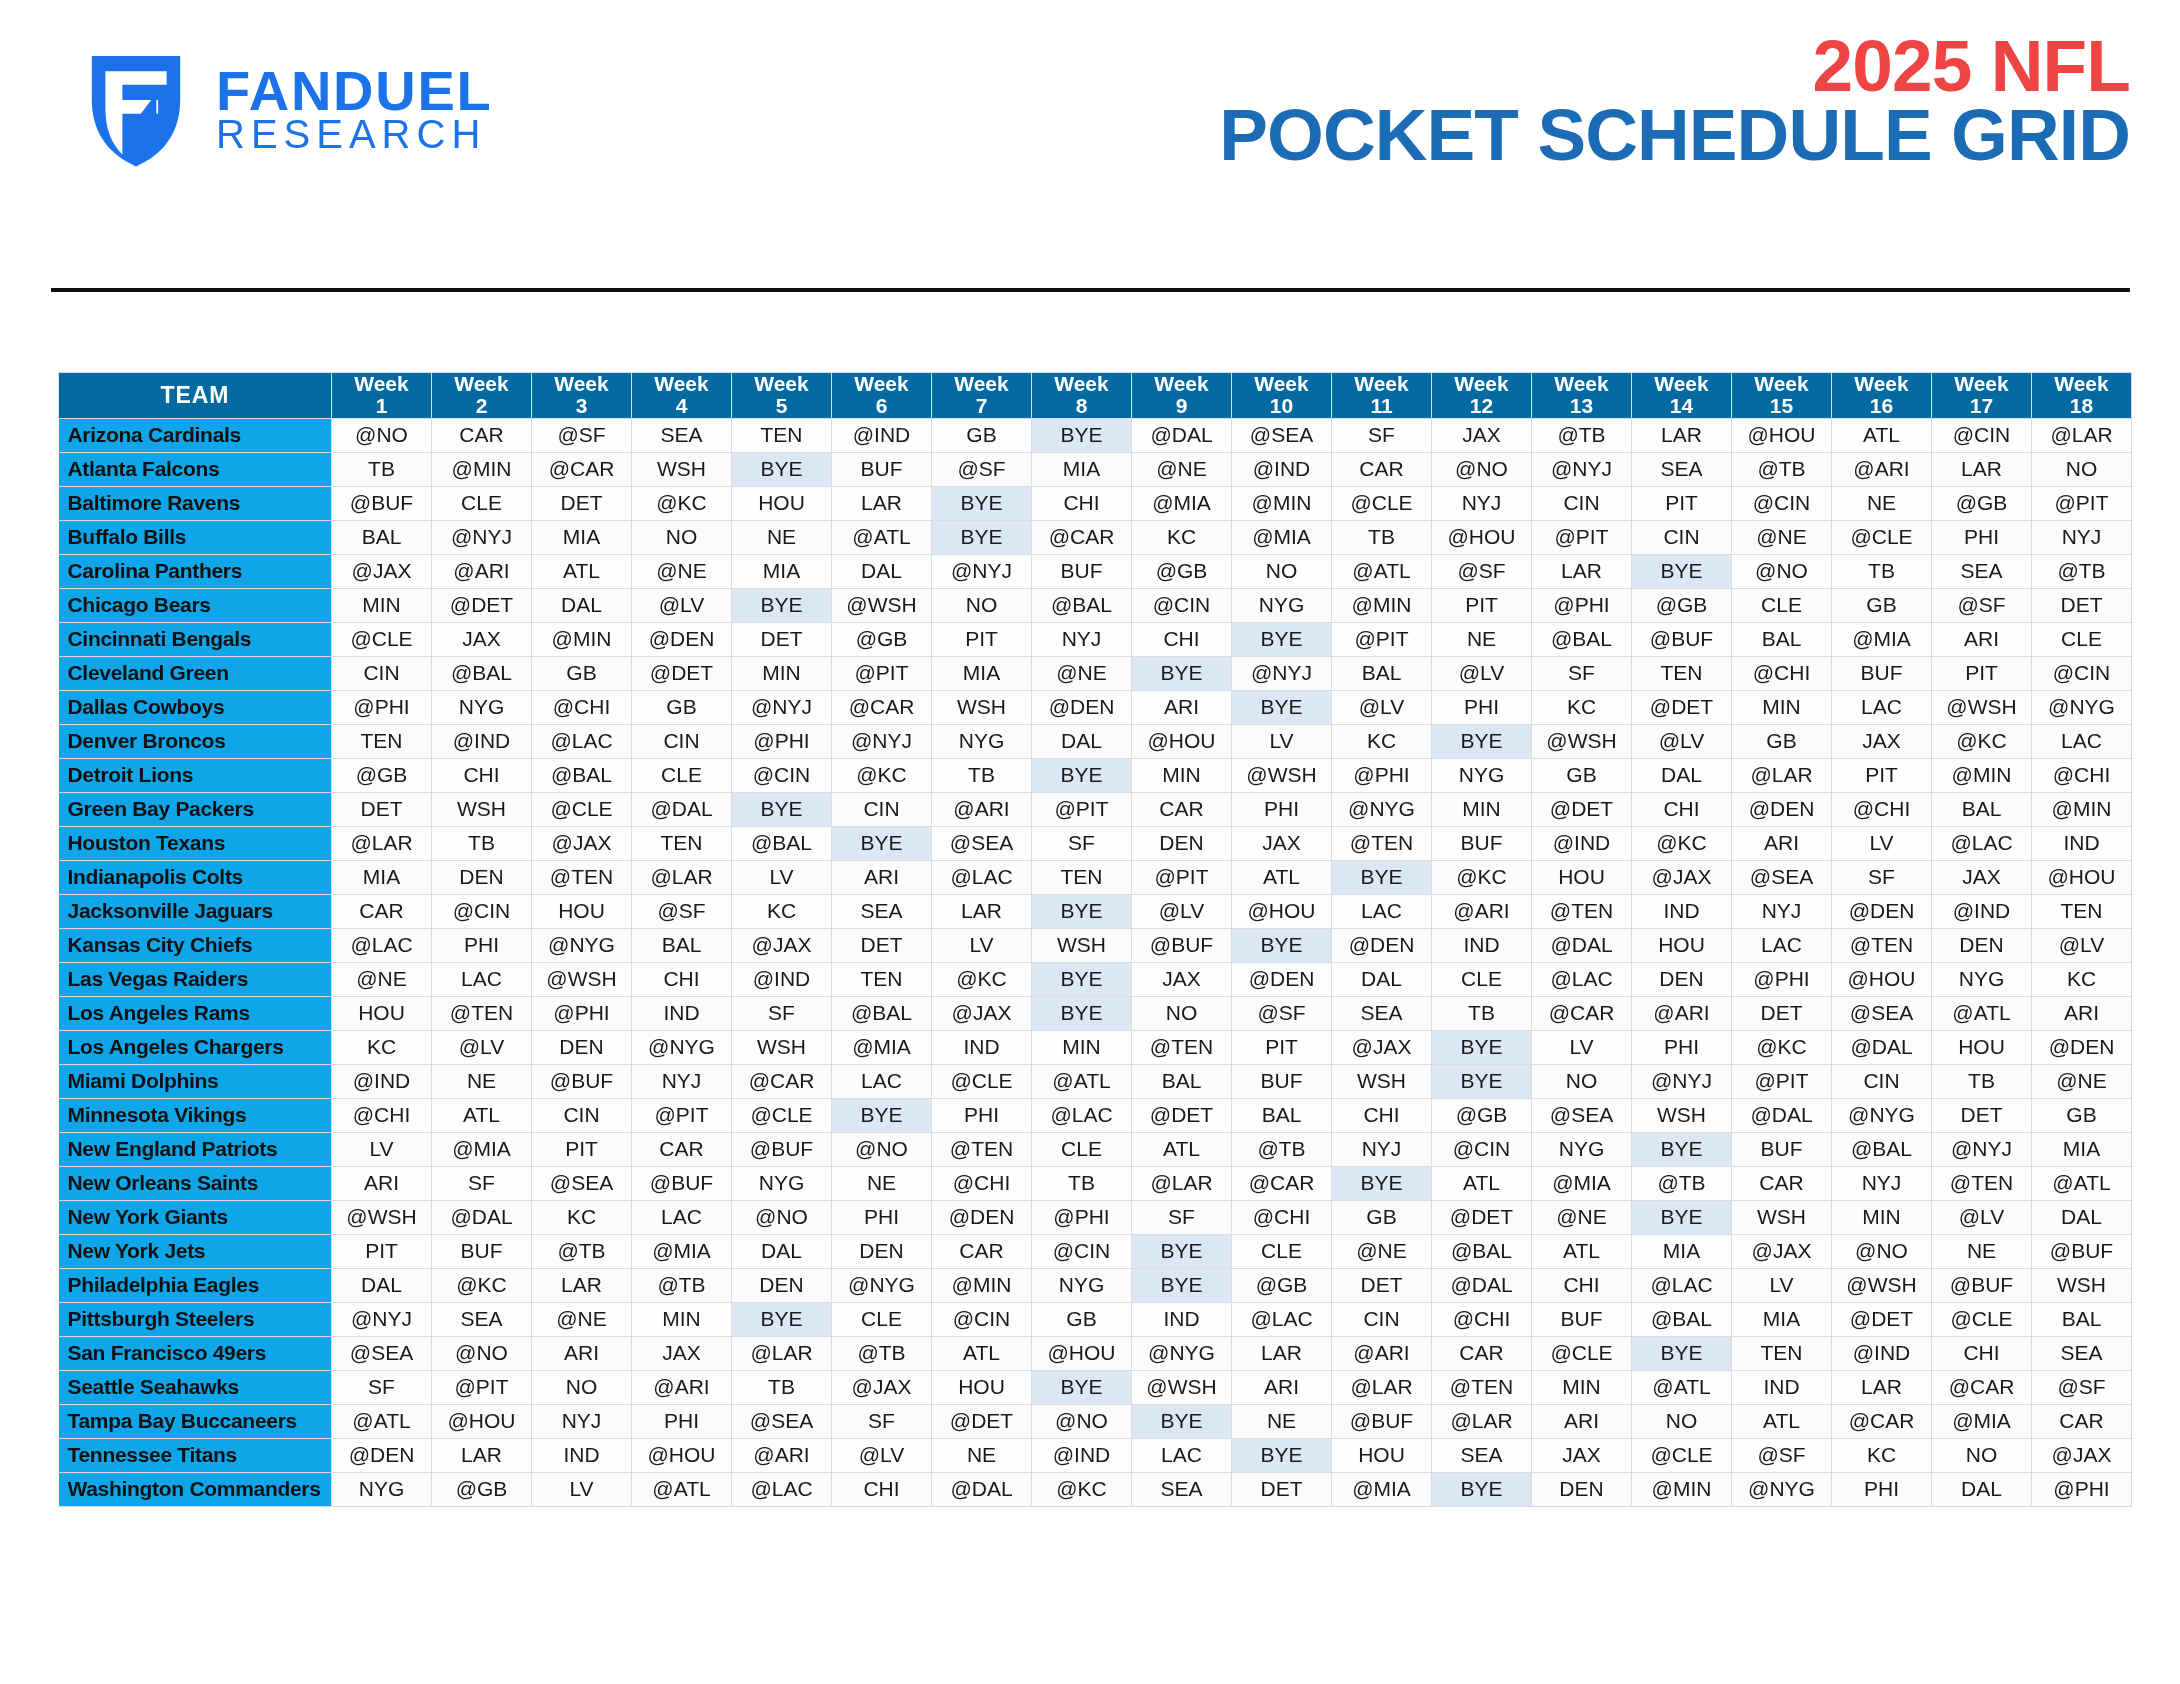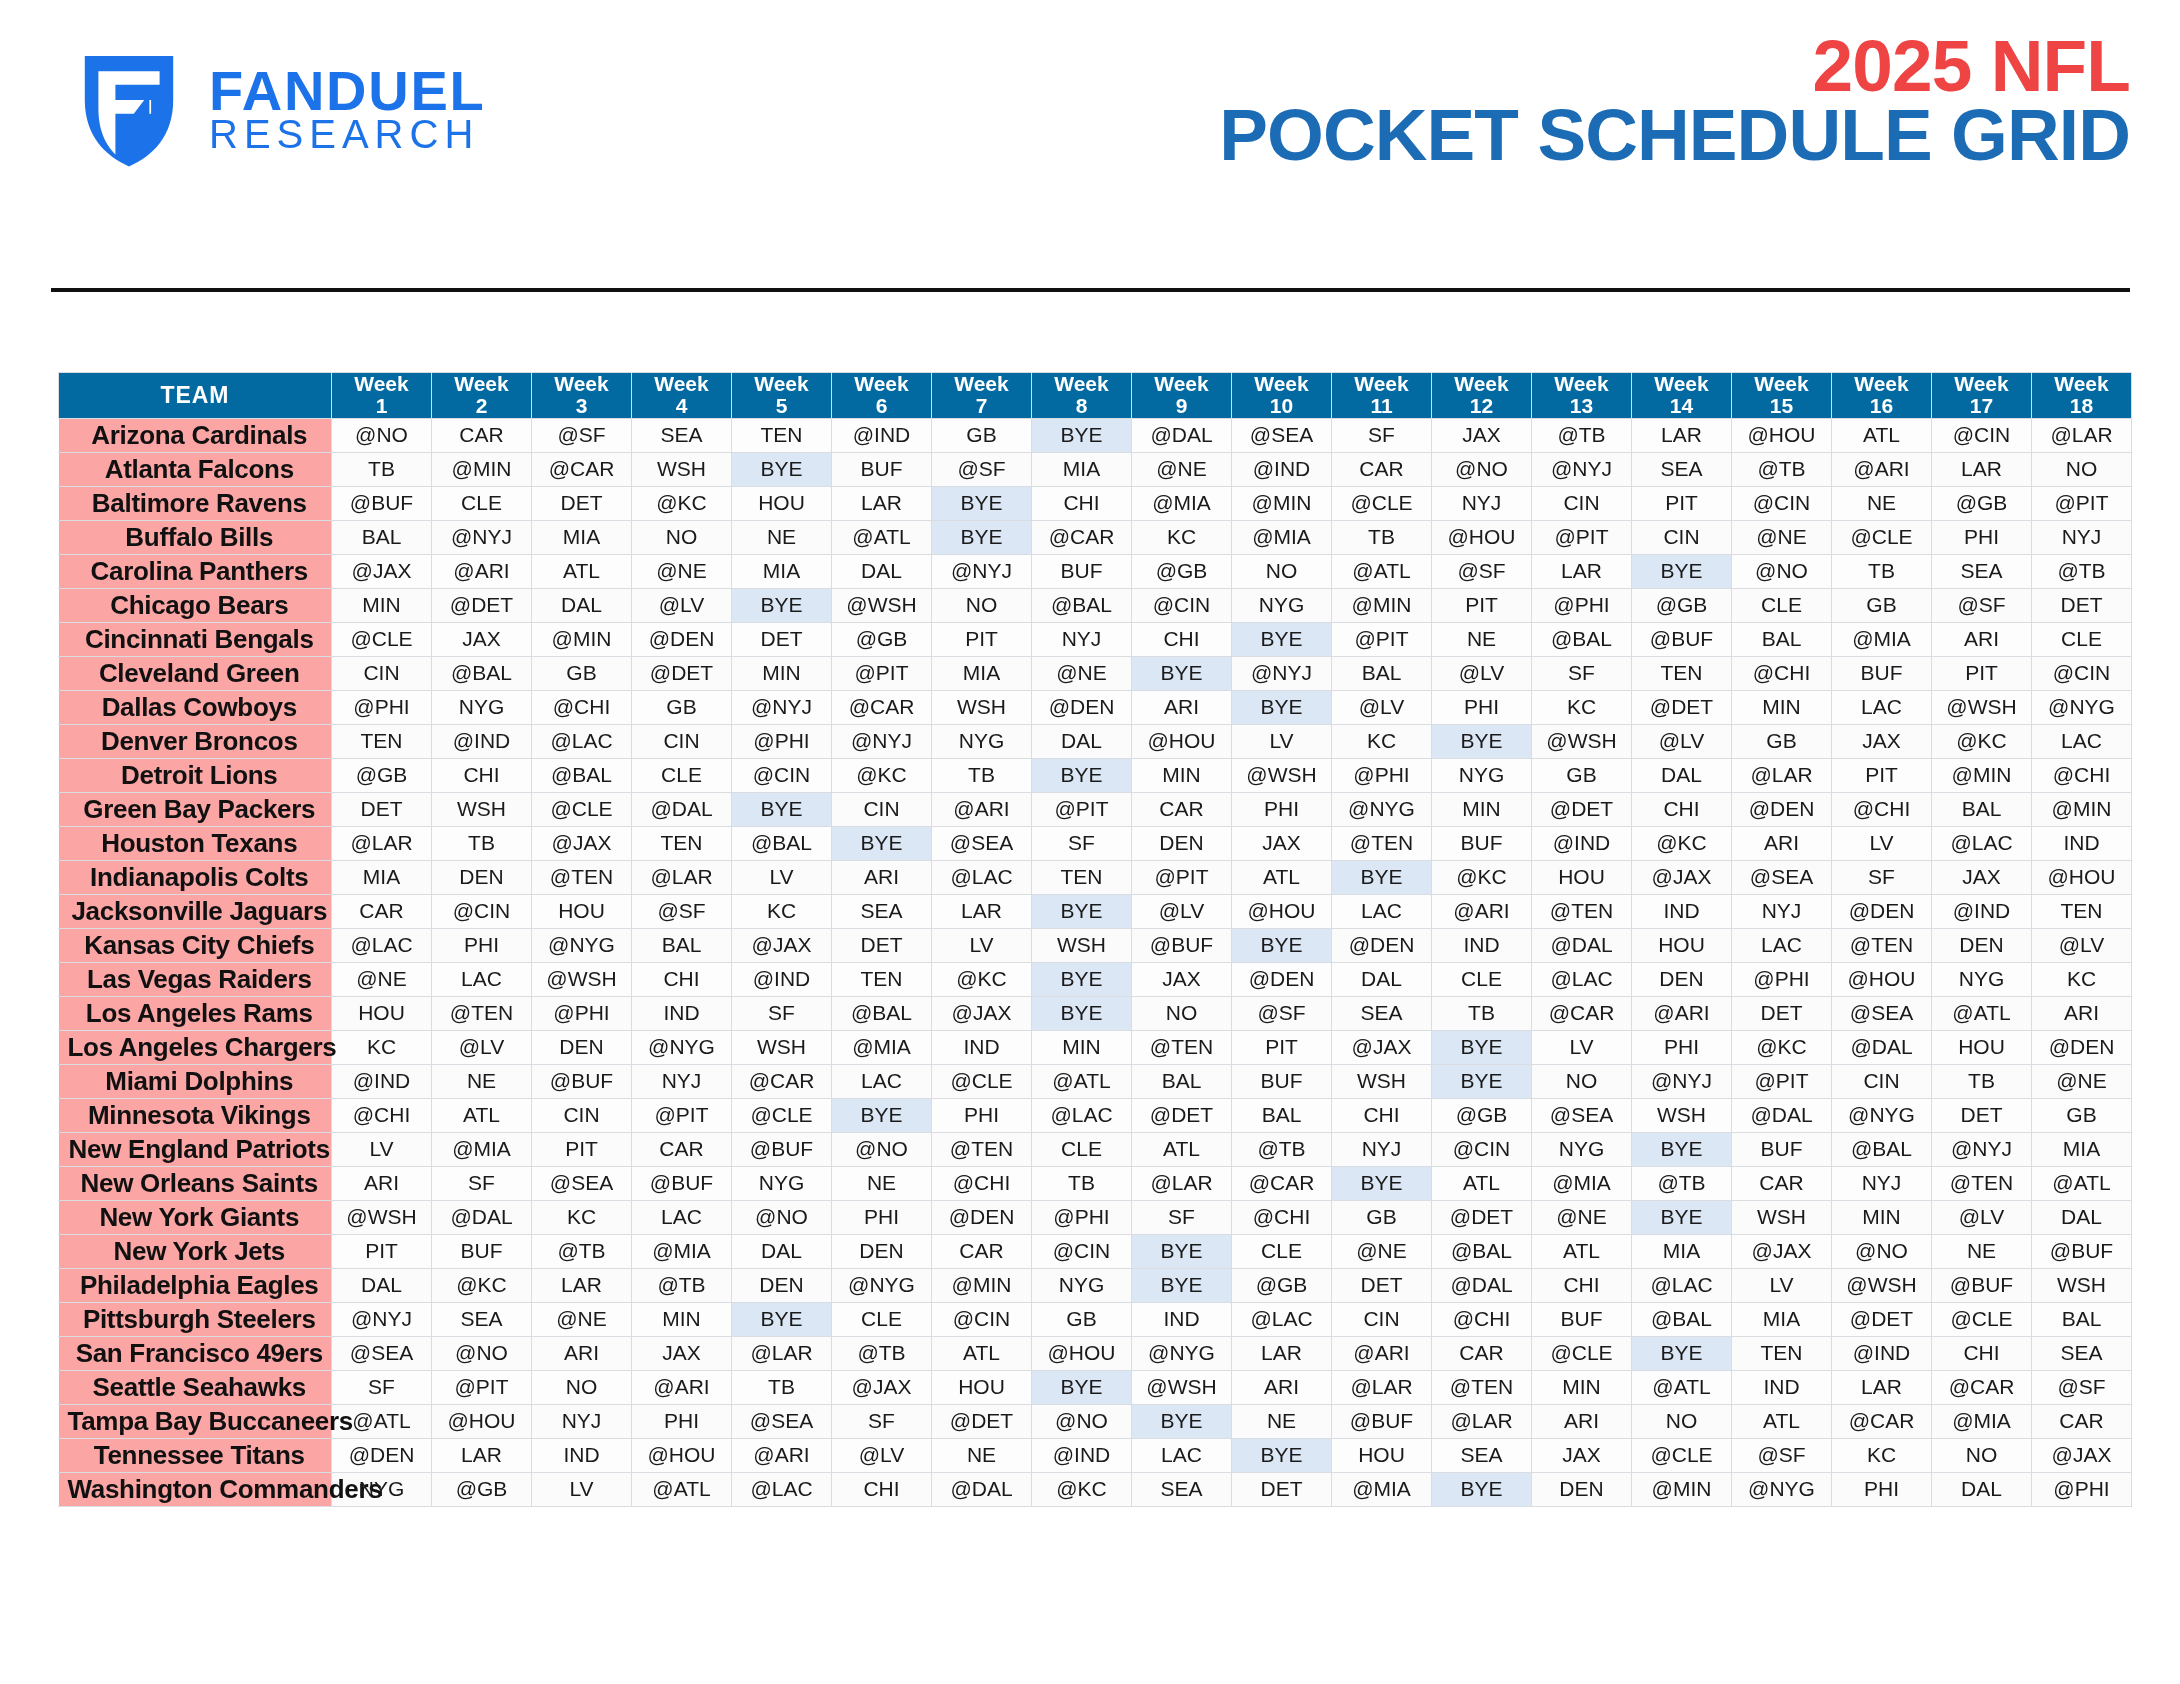--- a/index.html
+++ b/index.html
@@ -14,21 +14,21 @@
 
   
   .page-header {
     position: relative;
     height: 256px;
     padding: 0 51px;
   }
 
   .brand {
     position: absolute;
-    left: 78px;
+    left: 85px;
     top: 47px;
     display: flex;
     align-items: center;
     gap: 29px;
   }
   .brand-mark { width: 102px; height: 124px; display:block; }
   .brand-words { display: flex; flex-direction: column; line-height: 0.92; }
   .brand-line1 {
     font-size: 56px;
     font-weight: 800;
@@ -105,28 +105,28 @@
     letter-spacing: 0.9px;
     font-size: 23px;
   }
   thead th .wk-word { display:block; }
   thead th .wk-num  { display:block; }
 
   col.team-col { width: 273px; }
   col.wk-col   { width: 100px; }
 
   tbody td.team-name {
-    text-align: center;
+    text-align: left;
     padding-left: 8.5px;
     font-weight: 800;
-    font-size: 26px;
+    font-size: 21px;
     color: #111111;
     white-space: nowrap;
     letter-spacing: -0.3px;
-    background: #fca5a5;
+    background: #0ea5e9;
     border-left: 0.9px solid #ffffff;
   }
   tbody td.game {
     text-align: center;
     font-size: 21px;
     color: #1a1a1a;
     background: #fdfdfd;
     font-weight: 400;
   }
   tbody td.game.bye {

